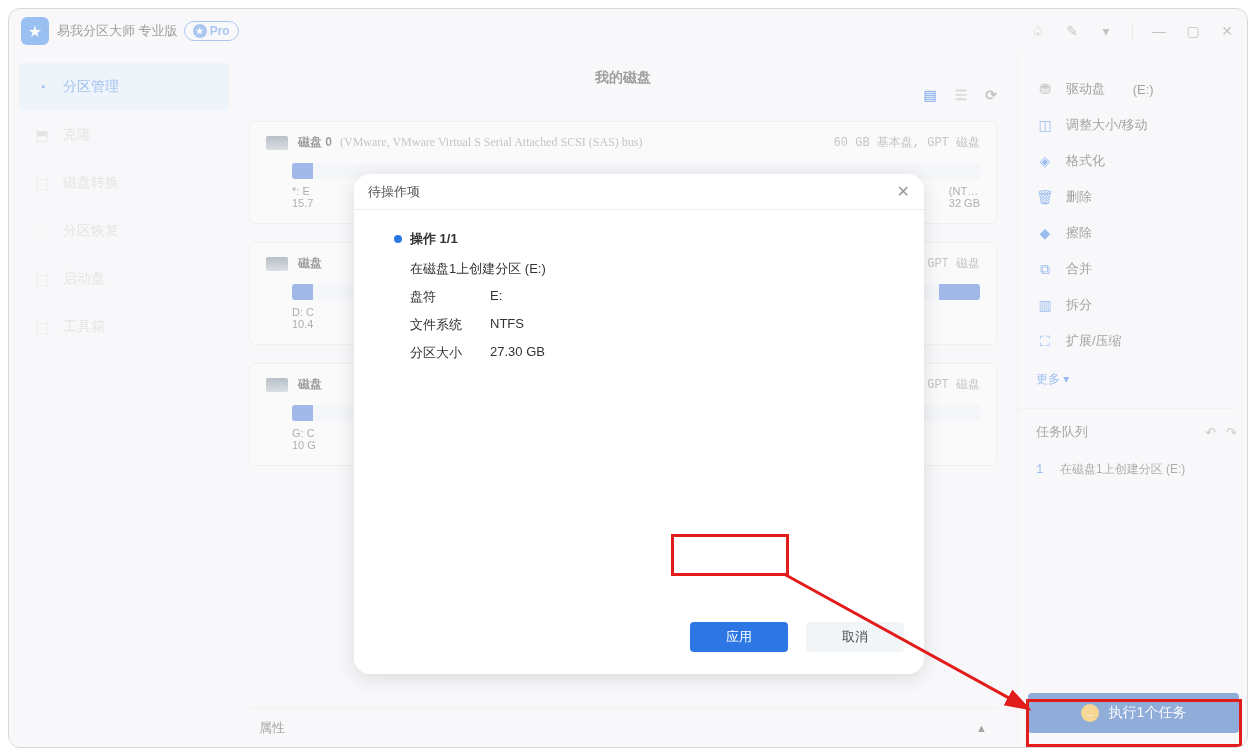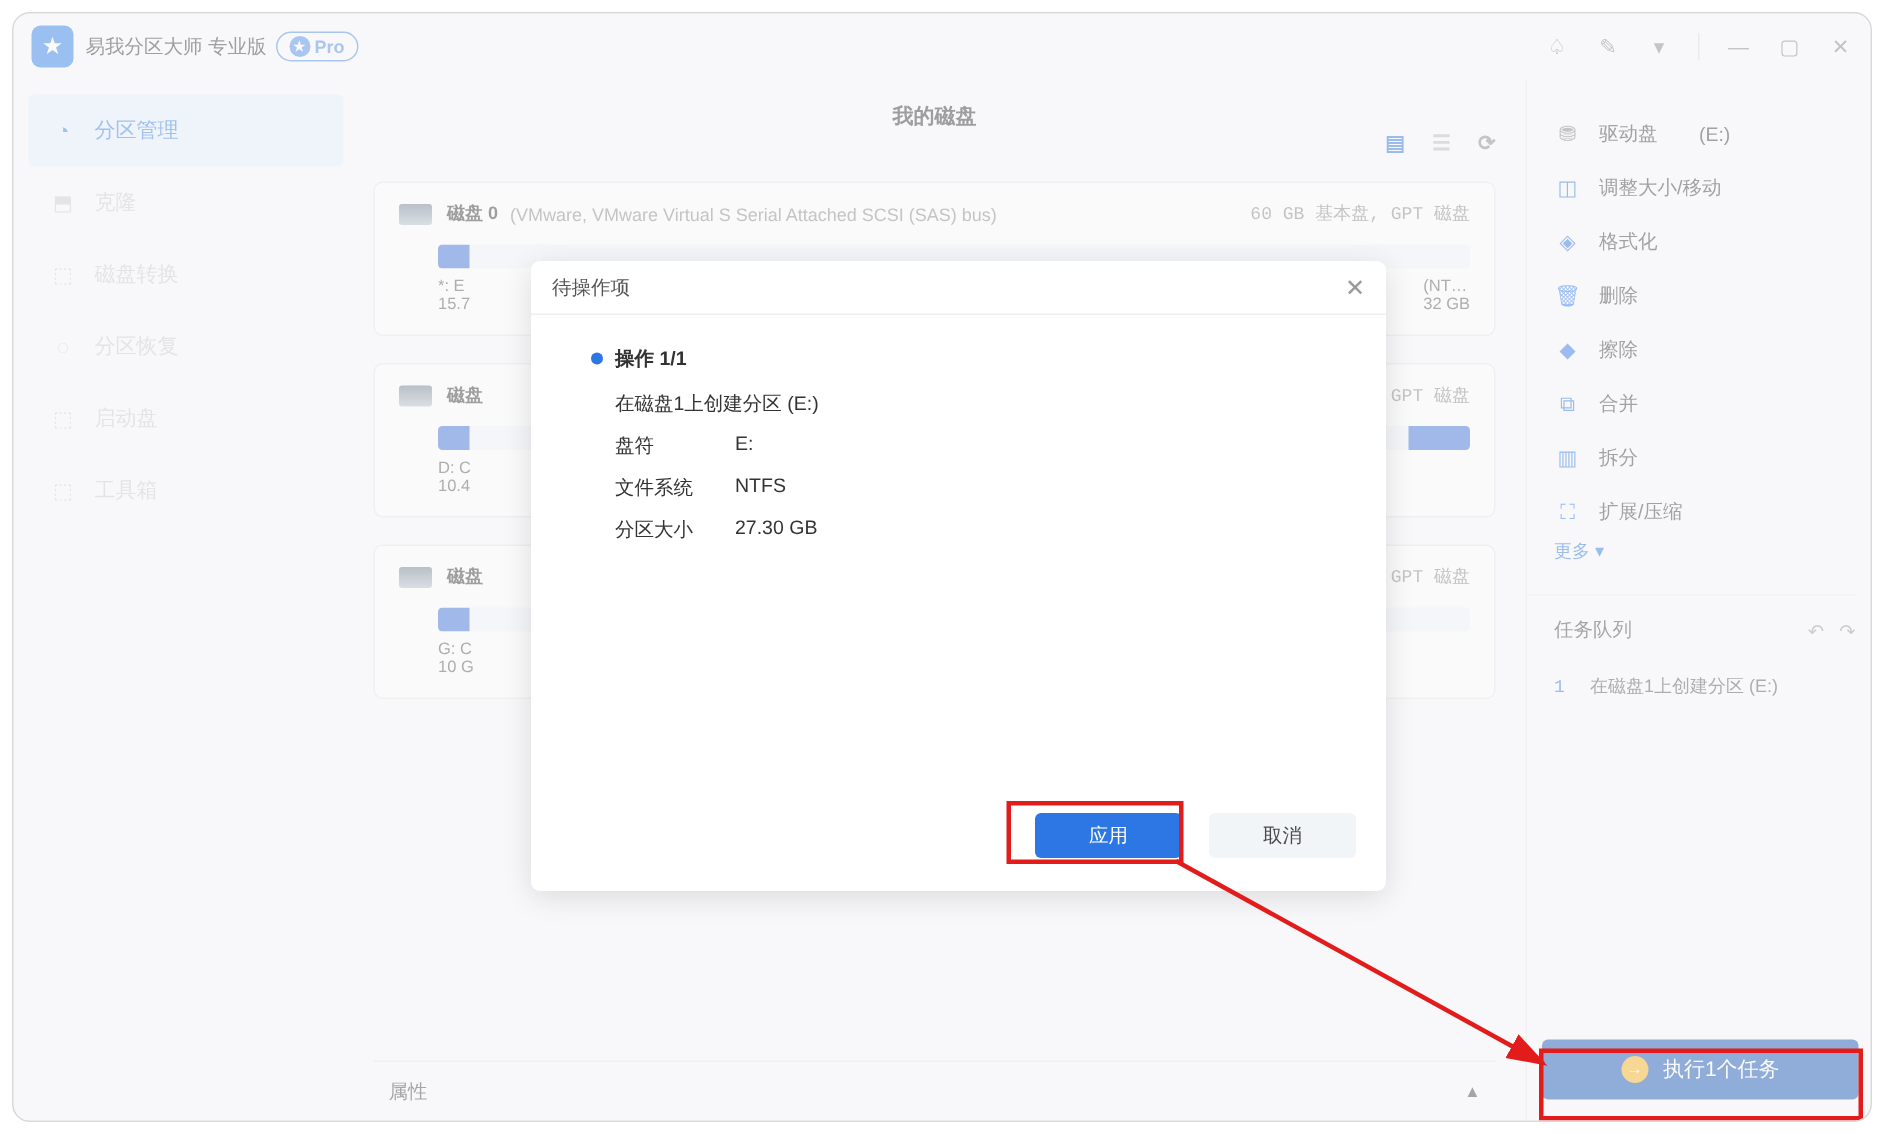--- a/index.html
+++ b/index.html
@@ -17,43 +17,43 @@
 .side-item { height:48px; display:flex; align-items:center; padding:0 24px; color:#cfcfcf; font-size:14px; gap:12px; }
 .side-item.active { background:#e6f0fd; color:#3b82e6; border-radius:4px; margin:0 10px; padding:0 14px; }
 .side-icon { width:18px; height:18px; display:inline-flex; align-items:center; justify-content:center; }
 .main { flex:1; padding:16px 20px 0 10px; display:flex; flex-direction:column; }
 .main-head { display:flex; align-items:center; font-size:14px; color:#333; font-weight:600;flex-direction:column; }
 .view-icons { margin-left:auto; display:flex; gap:18px; color:#6d92cc; }
 .disk-card { border:1px solid #e8e8e8; background:#fff; border-radius:6px; padding:12px 16px 14px; margin-top:18px; }
 .disk-head { display:flex; align-items:center; font-size:12px; color:#555; }
 .disk-icon { width:22px; height:14px; display:inline-block; background:linear-gradient(#6e7e8c,#b8c3cc); border-radius:2px; margin-right:10px; }
 .disk-title { font-weight:600; color:#333; margin-right:8px; }
-.disk-desc { color:#888; font-family:Liberation Sans, sans-serif; font-size:12px; }
+.disk-desc { color:#888; font-family:Liberation Serif, serif; font-size:12px; }
 .disk-meta { margin-left:auto; color:#888; font-family:"Courier New",monospace; font-size:12px;}
 .part-bar { margin-top:12px; height:16px; background:#f2f6fb; border-radius:3px; position:relative; margin-left:26px; overflow:hidden;}
 .part-seg { position:absolute; top:0; bottom:0; background:#3a6fd8; }
 .part-labels { display:flex; gap:40px; margin-top:6px; font-family:"Courier New",monospace; font-size:11px; color:#555; margin-left:26px;}
 .part-col { display:flex; flex-direction:column; }
 .legend { display:flex; justify-content:center; gap:30px; margin-top:30px; font-size:12px; color:#666; align-items:center;}
 .lg-sq { width:12px; height:12px; border-radius:2px; display:inline-block; margin-right:6px; }
 .attr-bar { height:40px; border-top:1px solid #e8e8e8; display:flex; align-items:center; padding:0 10px; font-size:13px; color:#444; margin-top:auto;}
 .attr-arrow { margin-left:auto; font-size:11px; }
 .rightpanel { width:230px; border-left:1px solid #eaeaea; padding:18px 10px 0 18px; display:flex; flex-direction:column; }
 .rp-row { display:flex; align-items:center; gap:12px; font-size:13px; color:#3a3a3a; height:36px;}
 .rp-ic { width:18px; height:18px; color:#2d77e5; display:inline-flex; align-items:center; justify-content:center; font-size:14px;}
-.rp-more { color:#2d77e5; font-size:12px; margin-top:0; display:flex; align-items:center; gap:2px;}
+.rp-more { color:#2d77e5; font-size:12px; margin-top:12px; display:flex; align-items:center; gap:2px;}
 .rp-divider { height:1px; background:#eee; margin:20px 0 14px -18px; }
 .task-head { display:flex; align-items:center; font-size:13px; color:#444; }
 .task-icons { margin-left:auto; display:flex; gap:10px; color:#999; }
 .task-row { display:flex; align-items:center; font-size:12px; color:#555; margin-top:20px; gap:10px;}
 .task-num { color:#2d77e5; font-family:"Courier New",monospace; width:14px;}
 .exec-btn { margin-top:auto; margin-bottom:14px; height:40px; background:#1555b4; color:#fff; display:flex; align-items:center; justify-content:center; gap:10px; border-radius:4px; font-size:14px; margin-left:-8px; margin-right:-2px;}
 .exec-btn .circ { width:18px; height:18px; background:#f5b21c; border-radius:50%; display:inline-flex; align-items:center; justify-content:center; font-size:11px;}
 .dim-overlay { position:absolute; inset:0; background:rgba(245,246,248,0.55); }
-.modal { position:absolute; left:345px; top:165px; width:570px; height:420px; background:#fff; border-radius:6px; box-shadow:0 4px 20px rgba(0,0,0,0.12); display:flex; flex-direction:column; }
+.modal { position:absolute; left:345px; top:165px; width:570px; height:500px; background:#fff; border-radius:16px; box-shadow:0 4px 20px rgba(0,0,0,0.12); display:flex; flex-direction:column; }
 .modal-head { height:36px; display:flex; align-items:center; padding:0 14px; border-bottom:1px solid #eee; font-size:13px; color:#555;}
 .modal-close { margin-left:auto; font-size:16px; color:#999; }
 .modal-body { padding:20px 40px; font-size:13px; color:#333; }
 .op-head { display:flex; align-items:center; gap:8px; font-weight:600; }
 .bullet { width:8px; height:8px; background:#2d77e5; border-radius:50%; display:inline-block;}
 .op-line { margin-top:12px; margin-left:16px;}
 .kv { display:flex; margin-top:10px; margin-left:16px;}
 .kv .k { width:80px; color:#333;}
 .modal-foot { margin-top:auto; display:flex; gap:18px; justify-content:flex-end; padding:0 20px 22px;}
 .btn { width:98px; height:30px; border-radius:4px; display:flex; align-items:center; justify-content:center; font-size:13px;}

